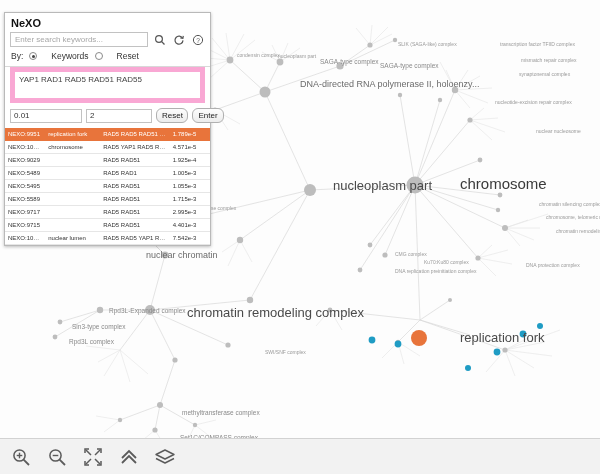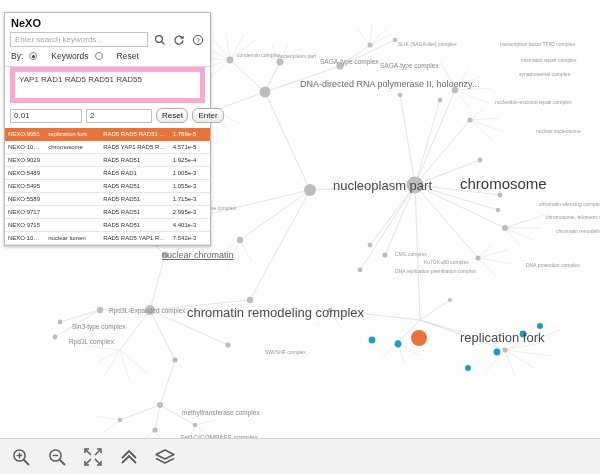--- a/index.html
+++ b/index.html
@@ -353,21 +353,21 @@
       <div class="node-label lbl-xs" style="left: 514px; top: 214px;">chromosome, telomeric region</div>
       <div class="node-label lbl-xs" style="left: 524px; top: 228px;">chromatin remodeling complex</div>
       <div class="node-label lbl-xs" style="left: 363px; top: 251px;">CMG complex</div>
       <div class="node-label lbl-xs" style="left: 363px; top: 268px;">DNA replication preinitiation complex</div>
       <div class="node-label lbl-xs" style="left: 392px; top: 259px;">Ku70:Ku80 complex</div>
       <div class="node-label lbl-xs" style="left: 494px; top: 262px;">DNA protection complex</div>
       <div class="node-label lbl-xs" style="left: 205px; top: 52px;">condensin complex</div>
       <div class="node-label lbl-xs" style="left: 246px; top: 53px;">nucleoplasm part</div>
       <div class="node-label lbl-xs" style="left: 95px; top: 186px;">SWI/SNF superfamily-type complex</div>
       <div class="node-label lbl-xs" style="left: 110px; top: 205px;">H4/H2A histone acetyltransferase complex</div>
-      <div class="node-label lbl-md" style="left: 130px; top: 250px; text-decoration: underline;">nuclear chromatin</div>
+      <div class="node-label lbl-md" style="left: 114px; top: 250px;">nuclear chromatin</div>
       <div class="node-label lbl-sm" style="left: 77px; top: 307px;">Rpd3L-Expanded complex</div>
       <div class="node-label lbl-sm" style="left: 40px; top: 323px;">Sin3-type complex</div>
       <div class="node-label lbl-sm" style="left: 37px; top: 338px;">Rpd3L complex</div>
       <div class="node-label lbl-xs" style="left: 233px; top: 349px;">SWI/SNF complex</div>
       <div class="node-label lbl-sm" style="left: 150px; top: 409px;">methyltransferase complex</div>
       <div class="node-label lbl-sm" style="left: 148px; top: 434px;">Set1C/COMPASS complex</div>
     </div>
 
   <div id="panel">
     <div id="panel-title">NeXO</div>

